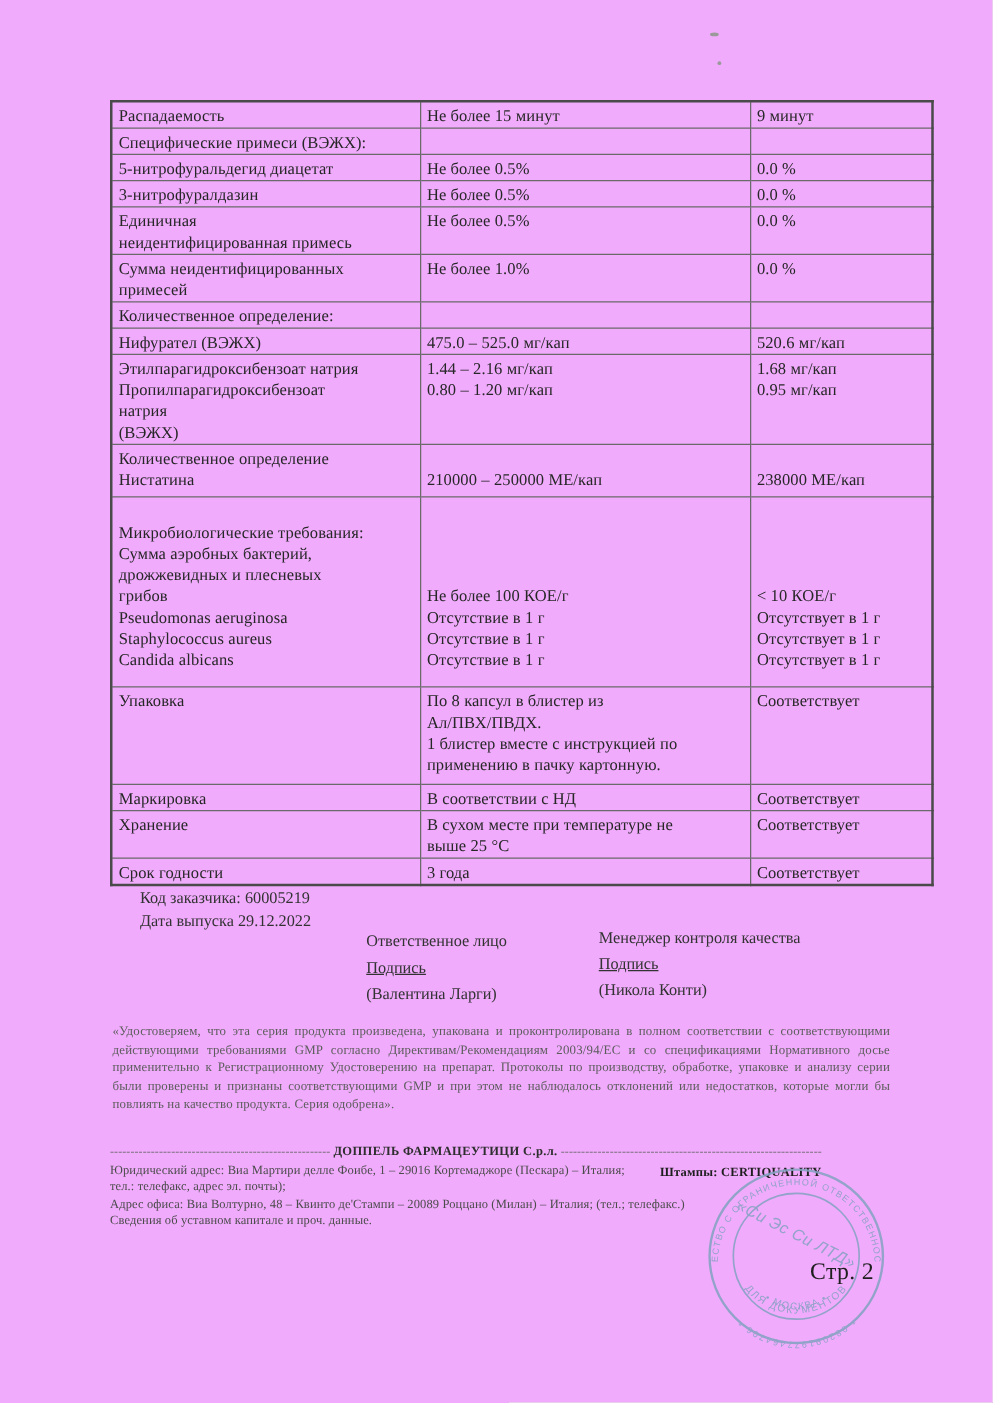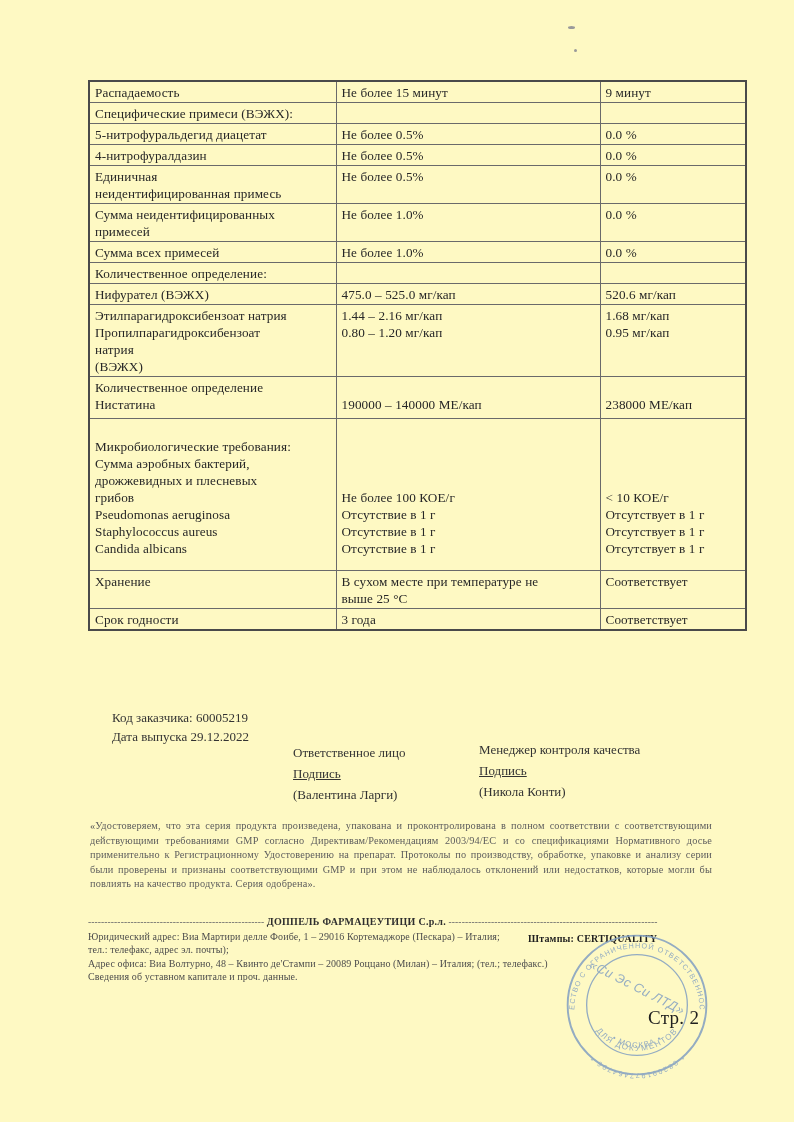--- a/index.html
+++ b/index.html
@@ -1,20 +1,20 @@
 <!DOCTYPE html>
 <html><head>
 <meta charset="utf-8">
 <style>
   html,body{margin:0;padding:0;background:#e8e8e8;}
   .page{
     position:relative;
     width:794px;height:1122px;
     margin:0 auto;
-    background:#fef9c3;
+    background:#f0abfc;
     font-family:"Liberation Serif","DejaVu Serif",serif;
     color:#2b2b2b;
     overflow:hidden;
   }
   .speck{position:absolute;background:#9a9a9a;border-radius:50%;}
   .speck1{left:568px;top:26px;width:7px;height:3px;}
   .speck2{left:574px;top:49px;width:3px;height:3px;}
 
   
   table.qc{
@@ -102,38 +102,33 @@
         <td>Специфические примеси (ВЭЖХ):</td>
         <td></td>
         <td></td>
       </tr>
       <tr>
         <td>5-нитрофуральдегид диацетат</td>
         <td>Не более 0.5%</td>
         <td>0.0 %</td>
       </tr>
       <tr>
-        <td>4-нитрофуралдазин</td>
+        <td>3-нитрофуралдазин</td>
         <td>Не более 0.5%</td>
         <td>0.0 %</td>
       </tr>
       <tr>
         <td>Единичная
 неидентифицированная примесь</td>
         <td>Не более 0.5%</td>
         <td>0.0 %</td>
       </tr>
       <tr>
         <td>Сумма неидентифицированных
 примесей</td>
-        <td>Не более 1.0%</td>
-        <td>0.0 %</td>
-      </tr>
-      <tr>
-        <td>Сумма всех примесей</td>
         <td>Не более 1.0%</td>
         <td>0.0 %</td>
       </tr>
       <tr>
         <td>Количественное определение:</td>
         <td></td>
         <td></td>
       </tr>
       <tr>
         <td>Нифурател (ВЭЖХ)</td>
@@ -147,21 +142,21 @@
 (ВЭЖХ)</td>
         <td>1.44 – 2.16 мг/кап
 0.80 – 1.20 мг/кап</td>
         <td>1.68 мг/кап
 0.95 мг/кап</td>
       </tr>
       <tr class="rh40">
         <td>Количественное определение
 Нистатина</td>
         <td>
-190000 – 140000 МЕ/кап</td>
+210000 – 250000 МЕ/кап</td>
         <td>
 238000 МЕ/кап</td>
       </tr>
       <tr class="rh150">
         <td>
 Микробиологические требования:
 Сумма аэробных бактерий,
 дрожжевидных и плесневых
 грибов
 Pseudomonas aeruginosa
@@ -176,20 +171,33 @@
 Отсутствие в 1 г
 Отсутствие в 1 г</td>
         <td>
 
 
 
 &lt; 10 КОЕ/г
 Отсутствует в 1 г
 Отсутствует в 1 г
 Отсутствует в 1 г</td>
+      </tr>
+      <tr class="rh76">
+        <td>Упаковка</td>
+        <td>По 8 капсул в блистер из
+Ал/ПВХ/ПВДХ.
+1 блистер вместе с инструкцией по
+применению в пачку картонную.</td>
+        <td>Соответствует</td>
+      </tr>
+      <tr>
+        <td>Маркировка</td>
+        <td>В соответствии с НД</td>
+        <td>Соответствует</td>
       </tr>
       <tr class="rh30">
         <td>Хранение</td>
         <td>В сухом месте при температуре не
 выше 25 °С</td>
         <td>Соответствует</td>
       </tr>
       <tr>
         <td>Срок годности</td>
         <td>3 года</td>

